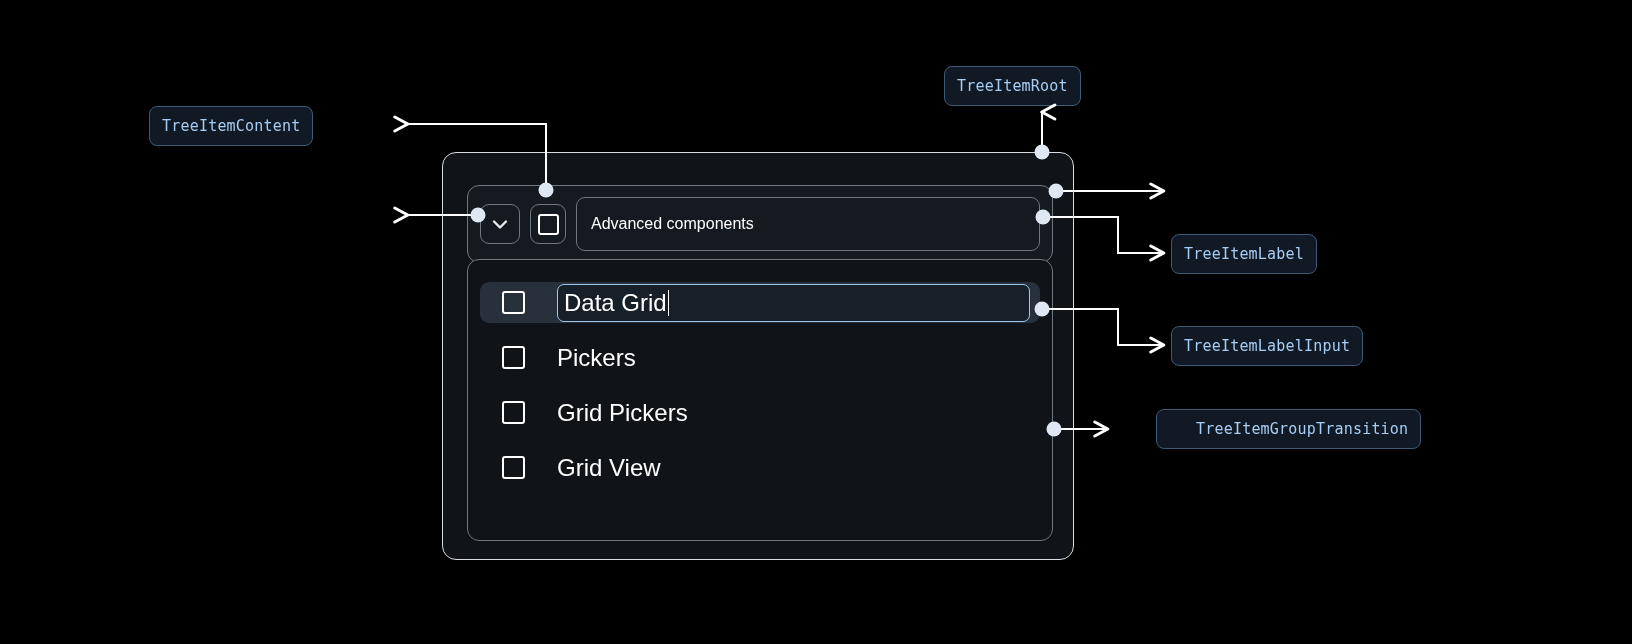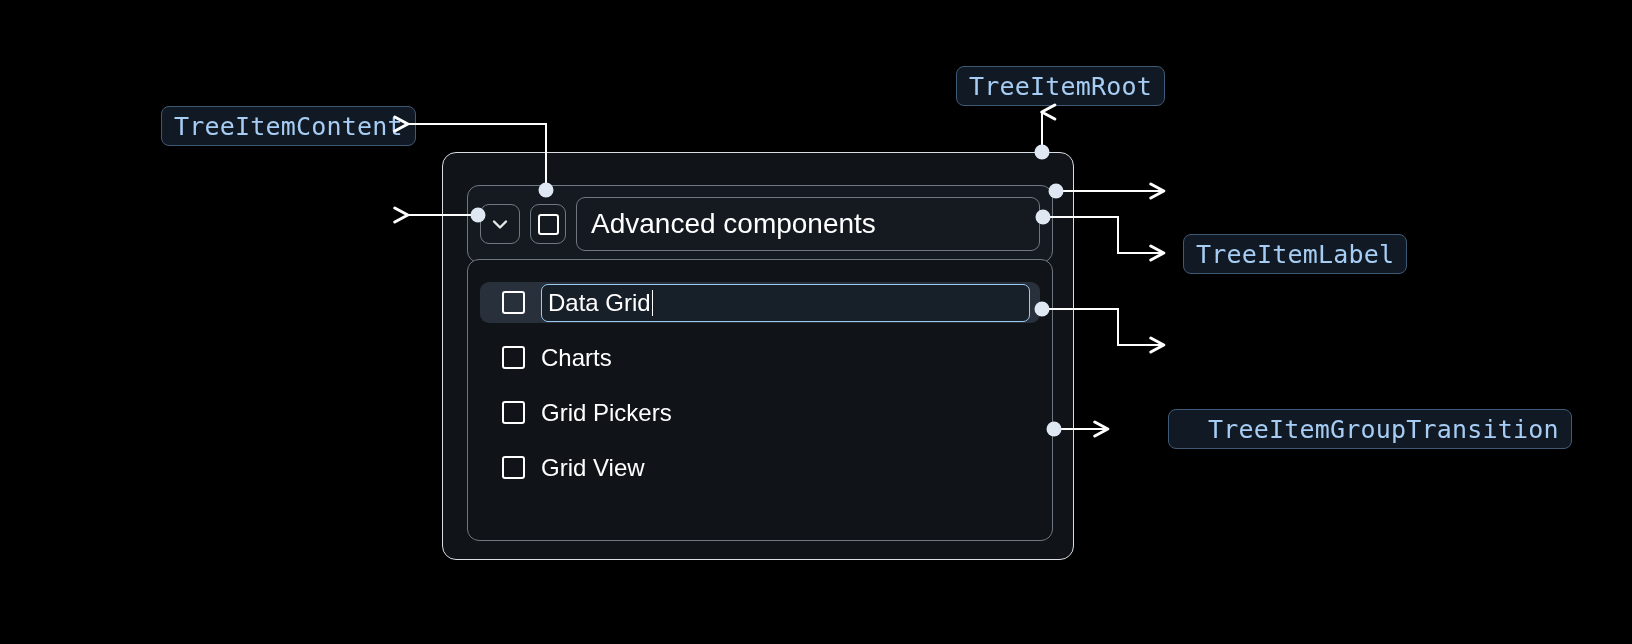--- a/index.html
+++ b/index.html
@@ -24,30 +24,29 @@
 
   
   .chip {
     position: absolute;
     box-sizing: border-box;
     background: #111a24;
     border: 1.6px solid #3f5a75;
     border-radius: 8px;
     color: #a7cdf4;
     font-family: "DejaVu Sans Mono", "Liberation Mono", monospace;
-    font-size: 25px;
+    font-size: 15px;
     letter-spacing: 0.2px;
     line-height: 1;
     display: flex;
     align-items: center;
     justify-content: center;
     padding: 0 12px;
     white-space: nowrap;
     height: 40px;
-    margin-left: 12px;
   }
 
   
   #tree-root {
     position: absolute;
     left: 442px;
     top: 152px;
     width: 632px;
     height: 408px;
     box-sizing: border-box;
@@ -108,21 +107,21 @@
   #tree-label {
     flex: 1 1 auto;
     height: 54px;
     box-sizing: border-box;
     border: 1.6px solid #6f7780;
     border-radius: 9px;
     display: flex;
     align-items: center;
     padding-left: 14px;
     color: #ffffff;
-    font-size: 28px;
+    font-size: 16px;
     font-family: "Liberation Sans", sans-serif;
   }
 
   #group-transition {
     position: absolute;
     left: 24px;
     top: 106px;
     width: 586px;
     height: 282px;
     box-sizing: border-box;
@@ -131,21 +130,21 @@
     border-radius: 12px;
     padding-top: 22px;
   }
 
   .child-row {
     position: relative;
     height: 41px;
     margin: 0 12px 14px 12px;
     display: flex;
     align-items: center;
-    gap: 16px;
+    gap: 32px;
     padding-left: 22px;
     border-radius: 9px;
   }
   .child-row.editing {
     background: #27303b;
   }
   .child-row .cbox {
     width: 23px;
     height: 23px;
     flex: 0 0 23px;
@@ -223,21 +222,21 @@
       <div class="child-row editing">
         <span class="cbox"></span>
         <div id="label-input">
           <span>Data Grid</span>
             <span class="caret"></span>
         </div>
       </div>
 
       <div class="child-row">
         <span class="cbox"></span>
-        <span class="child-text">Charts</span>
+        <span class="child-text">Pickers</span>
       </div>
 
       <div class="child-row">
         <span class="cbox"></span>
         <span class="child-text">Grid Pickers</span>
       </div>
 
       <div class="child-row">
         <span class="cbox"></span>
         <span class="child-text">Grid View</span>
@@ -253,20 +252,23 @@
 
   <div class="chip" style="left:944px; top:66px;">
     <span>TreeItemRoot</span>
   </div>
 
 
   <div class="chip" style="left:1171px; top:234px;">
     <span>TreeItemLabel</span>
   </div>
 
+  <div class="chip" style="left:1171px; top:326px;">
+    <span>TreeItemLabelInput</span>
+  </div>
 
   <div class="chip" style="left:1156px; top:409px;padding-left:39px;">
     <span>TreeItemGroupTransition</span>
   </div>
 
   <svg id="wires" viewBox="0 0 1632 644">
     <defs>
       <marker id="arrow-r" markerWidth="9" markerHeight="9" refX="7.6" refY="4.5" orient="auto" markerUnits="strokeWidth">
         <path d="M1,1 L7.5,4.5 L1,8" fill="none" stroke="#ffffff" stroke-width="1.5" stroke-linecap="round" stroke-linejoin="round"></path>
       </marker>

